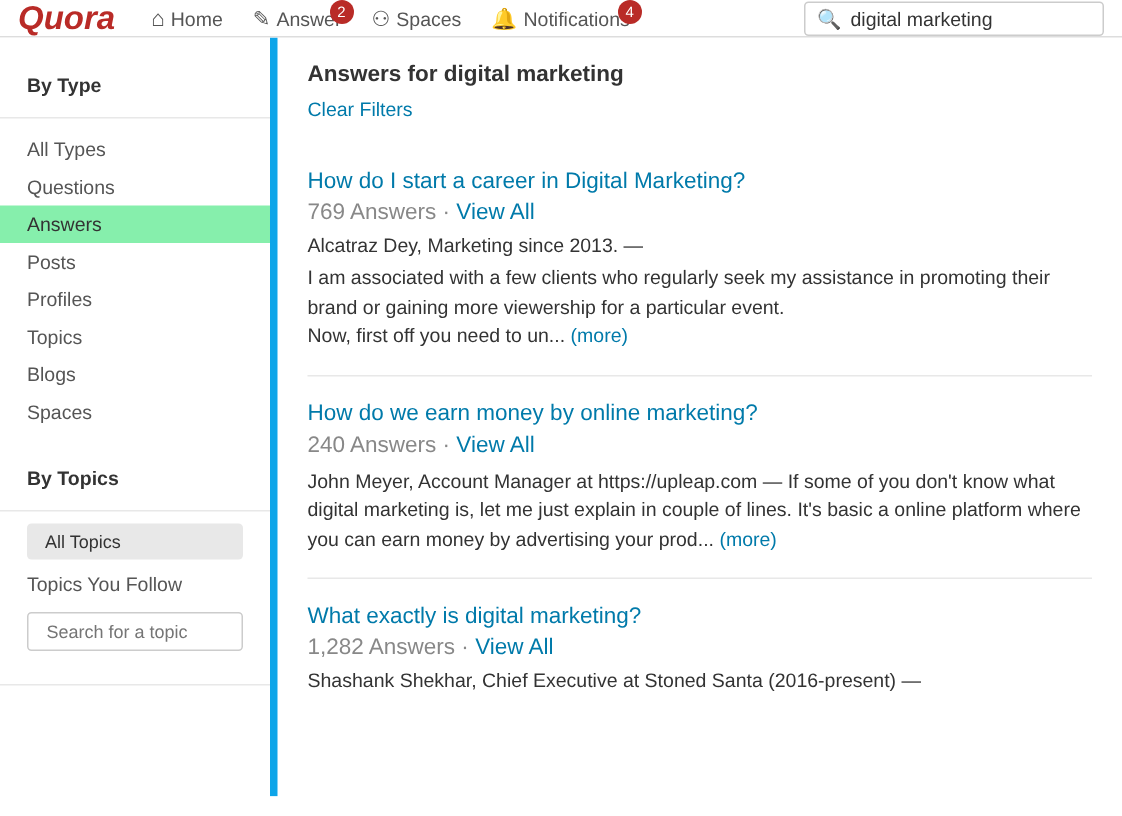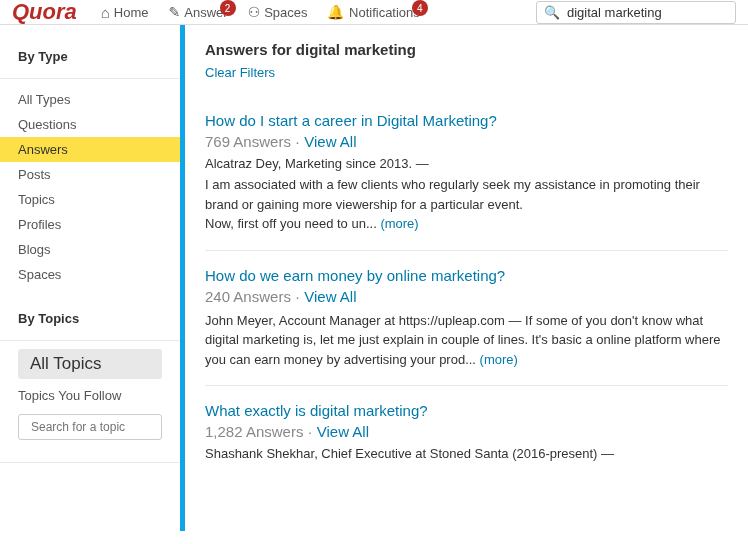--- a/index.html
+++ b/index.html
@@ -95,30 +95,30 @@
     }
     .sidebar-item {
       display: block;
       padding: 5px 18px;
       cursor: pointer;
       color: #555;
       font-size: 13px;
       text-decoration: none;
     }
     .sidebar-item.active {
-      background: #fde047;
+      background: #86efac;
       color: #333;
       font-weight: 500;
     }
     .sidebar-topic-btn {
       background: #e8e8e8;
       border: none;
       border-radius: 3px;
       padding: 5px 12px;
-      font-size: 17px;
+      font-size: 12px;
       color: #333;
       cursor: pointer;
       display: block;
       margin: 4px 18px;
       text-align: left;
       width: calc(100% - 36px);
     }
     .sidebar-search-input {
       border: 1px solid #ccc;
       border-radius: 3px;
@@ -222,22 +222,22 @@
 
 <div class="layout">
 
   <aside class="sidebar">
     <div class="sidebar-section-title">By Type</div>
     <hr class="sidebar-divider">
     <a class="sidebar-item">All Types</a>
     <a class="sidebar-item">Questions</a>
     <a class="sidebar-item active">Answers</a>
     <a class="sidebar-item">Posts</a>
+    <a class="sidebar-item">Profiles</a>
     <a class="sidebar-item">Topics</a>
-    <a class="sidebar-item">Profiles</a>
     <a class="sidebar-item">Blogs</a>
     <a class="sidebar-item">Spaces</a>
 
     <div style="margin-top:16px;">
       <div class="sidebar-section-title">By Topics</div>
       <hr class="sidebar-divider">
       <button class="sidebar-topic-btn">All Topics</button>
       <a class="sidebar-item">Topics You Follow</a>
       <input class="sidebar-search-input" type="text" placeholder="Search for a topic" style="">
     </div>

